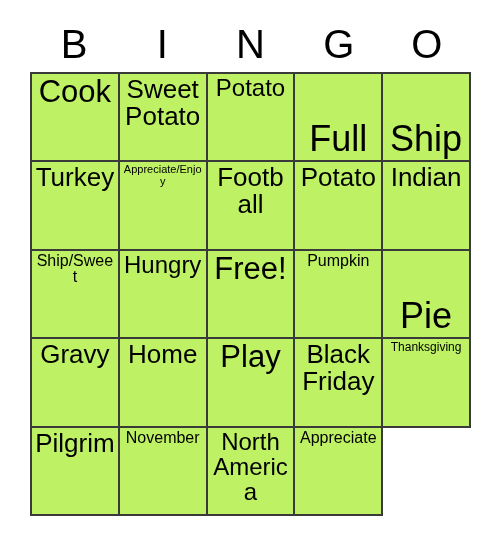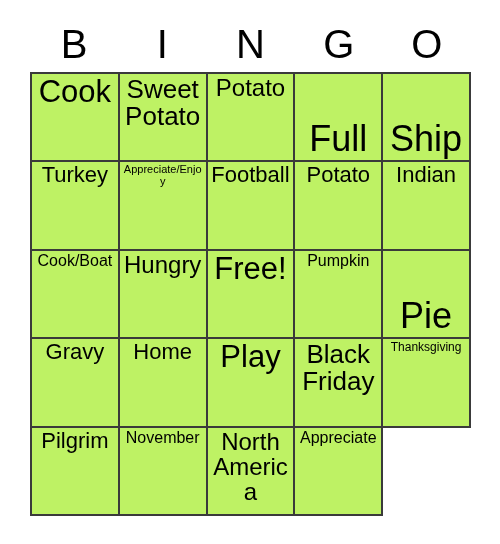--- a/index.html
+++ b/index.html
@@ -67,21 +67,21 @@
   .cell span {
     display: block;
     width: 100%;
     line-height: 1.04;
     word-wrap: break-word;
   }
   .fs-xl  { font-size: 36px; margin-top: 44px; }
   .fs-lg  { font-size: 31px; }
   .fs-md  { font-size: 26px; }
   .fs-sm  { font-size: 24px; }
-  .fs-xs  { font-size: 22px; }
+  .fs-xs  { font-size: 26px; }
   .fs-xxs { font-size: 16px; }
   .fs-tiny{ font-size: 12px; }
   .fs-micro{ font-size: 11px; }
 </style>
 </head>
 <body>
 
 <div id="card">
 
   <div id="header-row">
@@ -120,21 +120,21 @@
         <span class="fs-xs">Football</span>
       </div>
     <div class="cell">
         <span class="fs-xs">Potato</span>
       </div>
     <div class="cell">
         <span class="fs-xs">Indian</span>
       </div>
 
     <div class="cell">
-        <span class="fs-xxs">Cook/Boat</span>
+        <span class="fs-xxs">Ship/Sweet</span>
       </div>
     <div class="cell">
         <span class="fs-sm">Hungry</span>
       </div>
     <div class="cell">
         <span class="fs-lg">Free!</span>
       </div>
     <div class="cell">
         <span class="fs-xxs">Pumpkin</span>
       </div>

